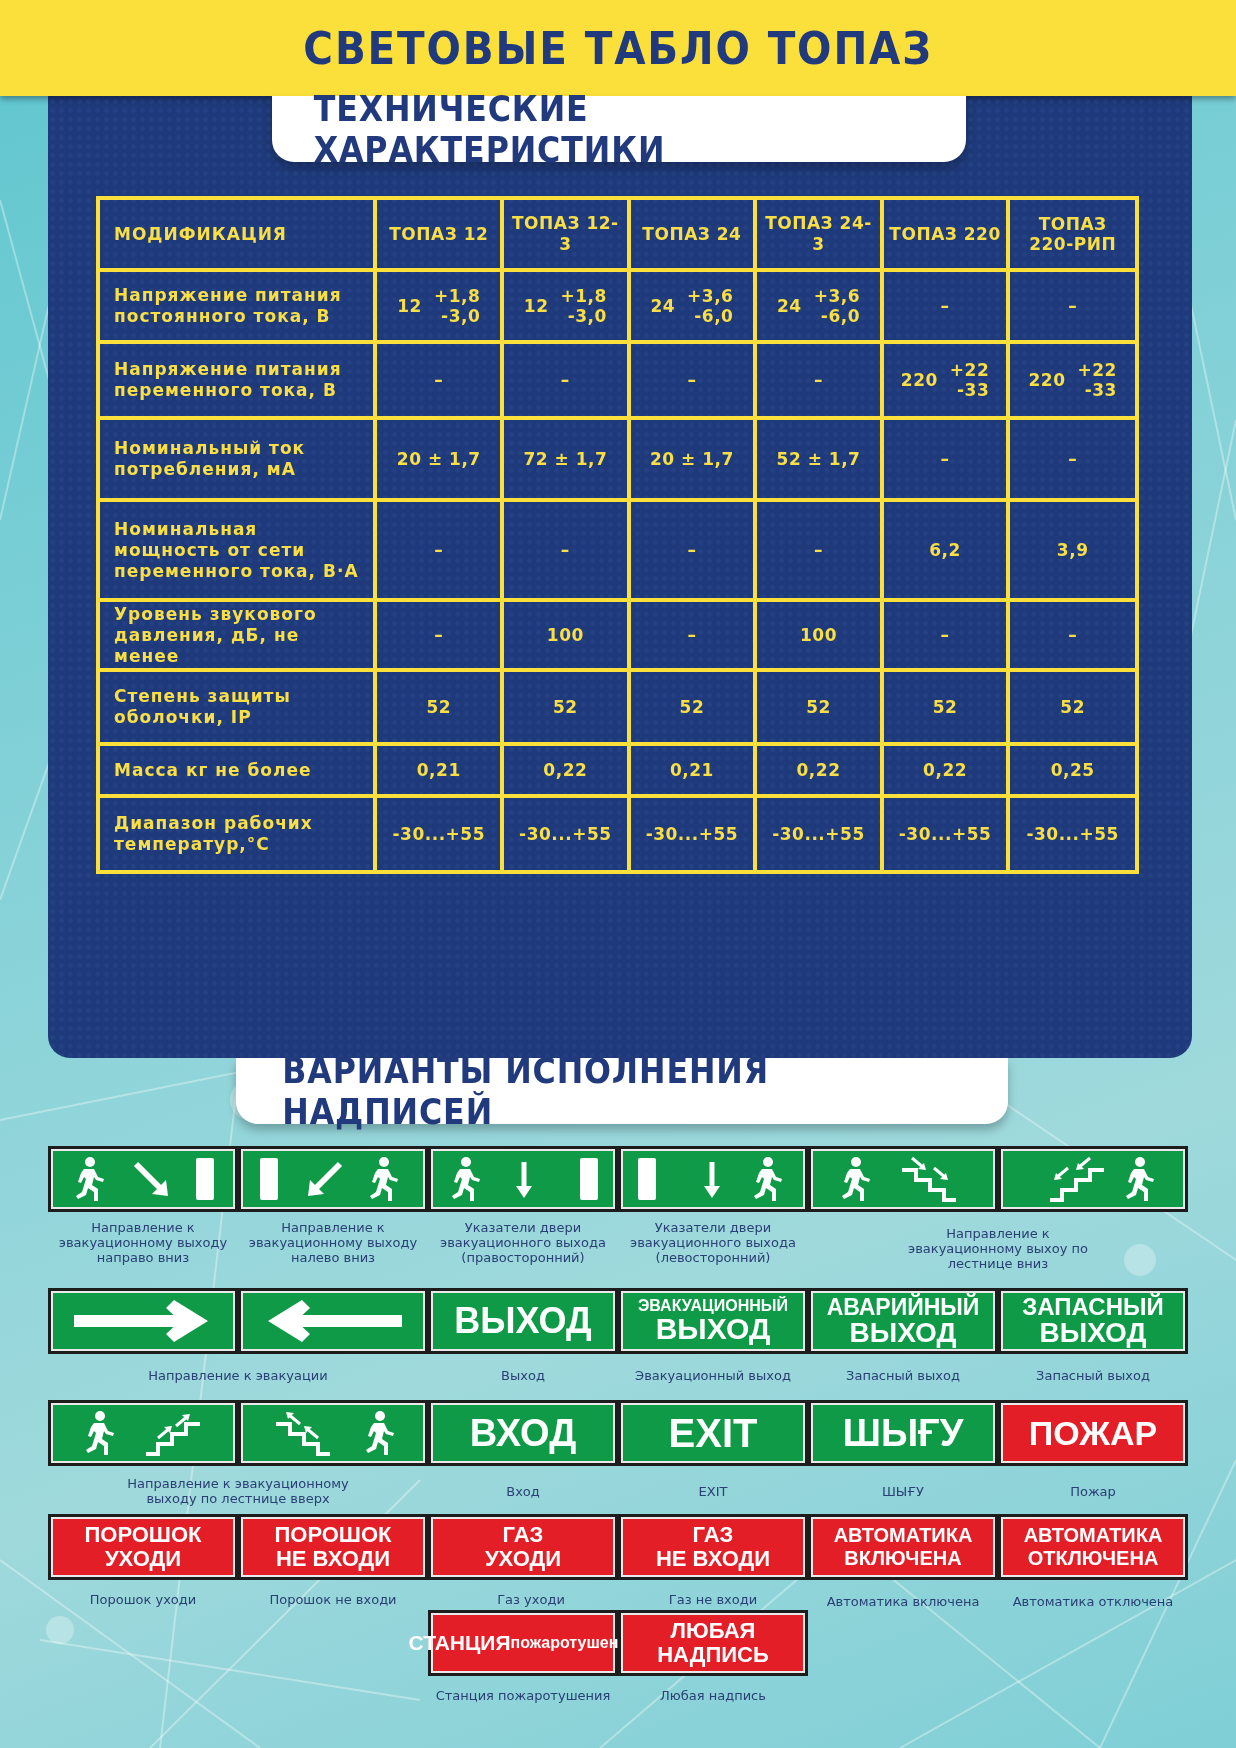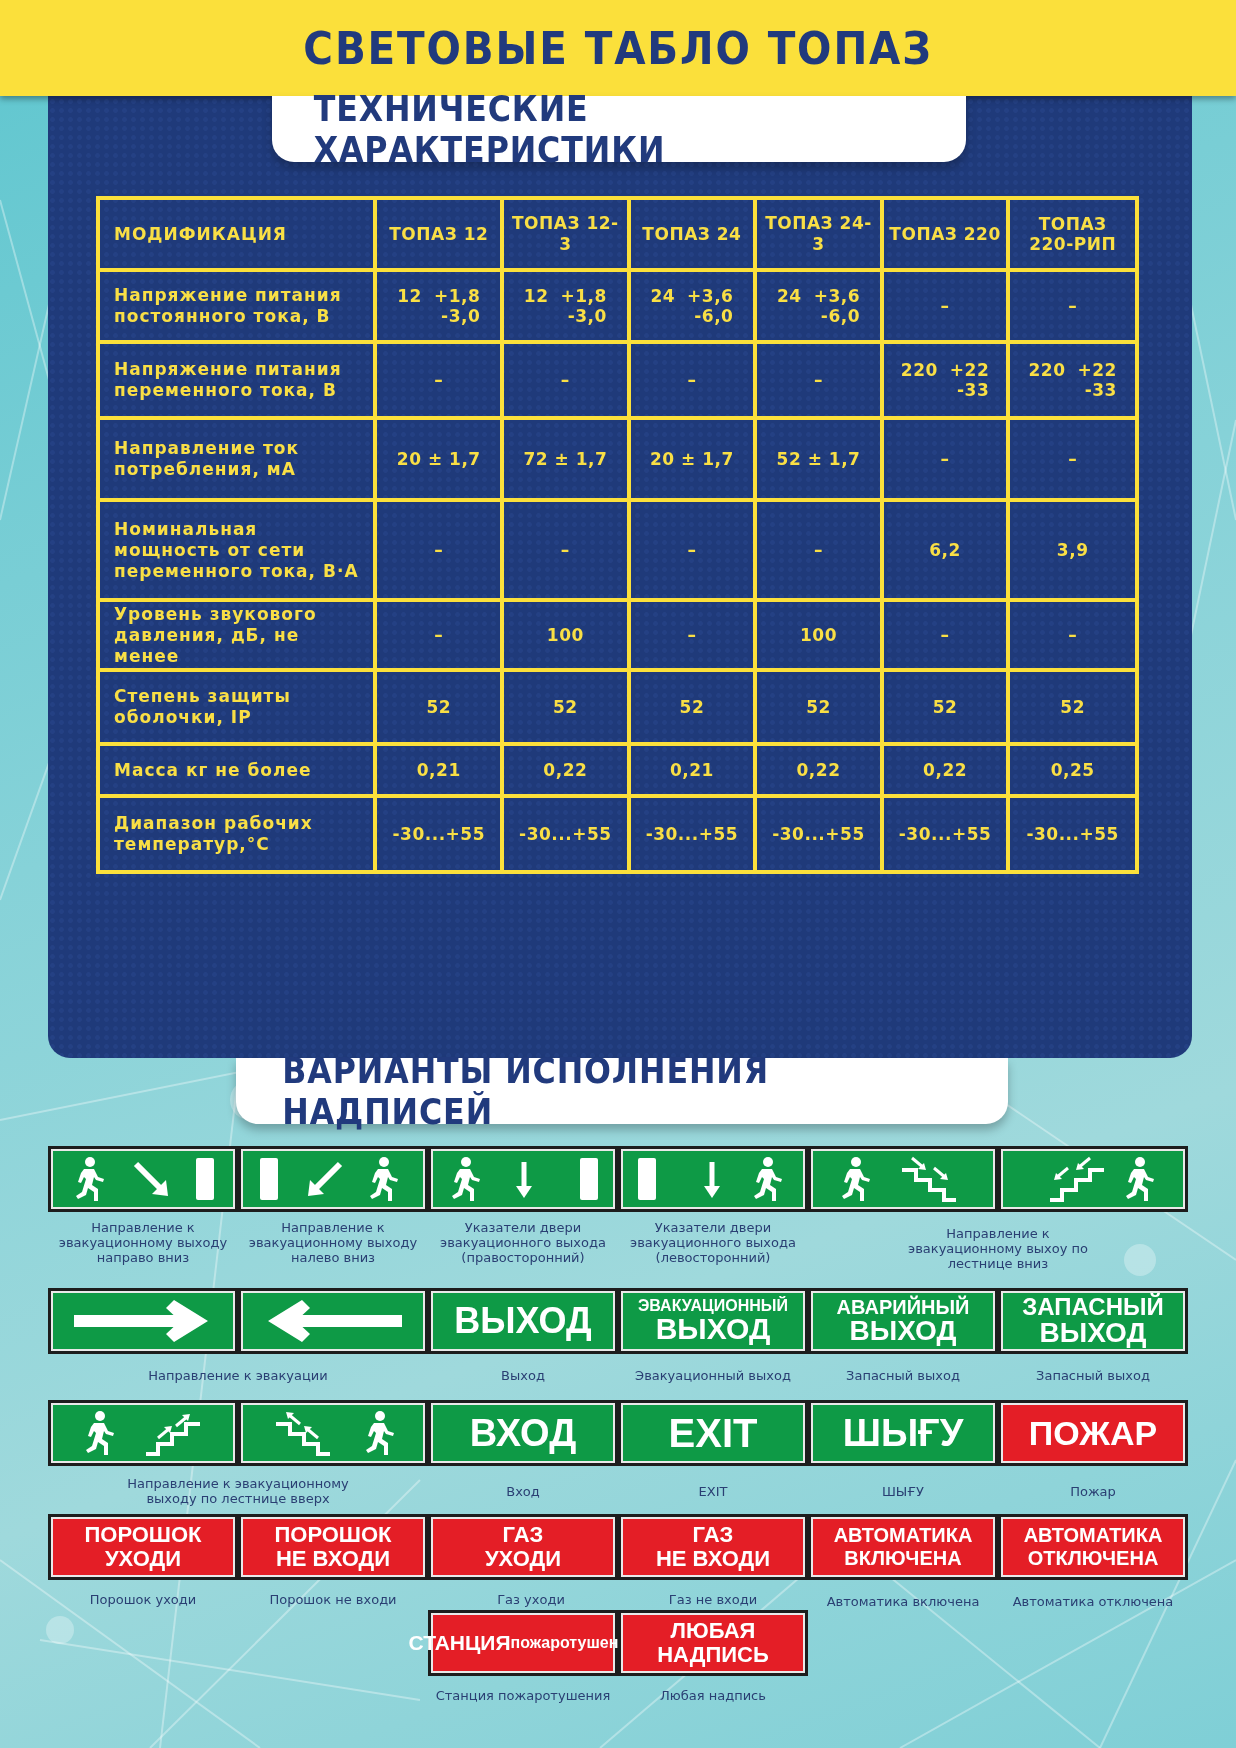--- a/index.html
+++ b/index.html
@@ -45,21 +45,21 @@
     border-collapse: collapse; z-index: 4;
     border: 4px solid #fbe03b;
   }
   table.spec td {
     border: 4px solid #fbe03b; color: #f9df45; font-weight: bold;
     font-size: 17px; text-align: center; vertical-align: middle;
     letter-spacing: 0.5px; line-height: 21px; padding: 0 4px;
   }
   table.spec td.param { text-align: left; padding-left: 14px; font-size: 17px; letter-spacing: 1px; }
   table.spec tr.hdr td { font-size: 17px; }
-  .tol { display: inline-flex; align-items: flex-start; gap: 12px; }
+  .tol { display: inline-flex; align-items: center; gap: 12px; }
   .tol .base { font-size: 17px; }
   .tol .pm { display: inline-flex; flex-direction: column; align-items: flex-end; line-height: 20px; }
   .sign {
     position: absolute; height: 66px; width: 190px;
     background: #1d1d1d; padding: 3px;
   }
   .sign .face {
     width: 100%; height: 100%; border: 2px solid #e9e9e9;
     display: flex; align-items: center; justify-content: center;
     color: #fff; font-family: "Liberation Sans", sans-serif; font-weight: bold;
@@ -182,21 +182,21 @@
           </span></td>
     <td><span class="tol">
             <span class="base">220</span>
             <span class="pm">
               <span>+22</span>
               <span>-33</span>
             </span>
           </span></td>
   </tr>
   <tr style="height:82px">
-    <td class="param">Направление ток потребления, мА</td>
+    <td class="param">Номинальный ток потребления, мА</td>
     <td>20 ± 1,7</td>
     <td>72 ± 1,7</td>
     <td>20 ± 1,7</td>
     <td>52 ± 1,7</td>
     <td>–</td>
     <td>–</td>
   </tr>
   <tr style="height:100px">
     <td class="param">Номинальная мощность от сети переменного тока, В·А</td>
     <td>–</td>
@@ -354,21 +354,21 @@
   <div class="face" style="font-size:36px">ВЫХОД</div>
 </div>
 <div class="sign green" style="left:618px;top:1288px">
   <div class="face" style="flex-direction:column">
     <span style="font-size:16px">ЭВАКУАЦИОННЫЙ</span>
     <span style="font-size:30px">ВЫХОД</span>
   </div>
 </div>
 <div class="sign green" style="left:808px;top:1288px">
   <div class="face" style="flex-direction:column">
-    <span style="font-size:20px">АВАРИЙНЫЙ</span>
+    <span style="font-size:23px">АВАРИЙНЫЙ</span>
     <span style="font-size:28px">ВЫХОД</span>
   </div>
 </div>
 <div class="sign green" style="left:998px;top:1288px">
   <div class="face" style="flex-direction:column">
     <span style="font-size:24px">ЗАПАСНЫЙ</span>
     <span style="font-size:28px">ВЫХОД</span>
   </div>
 </div>
 

